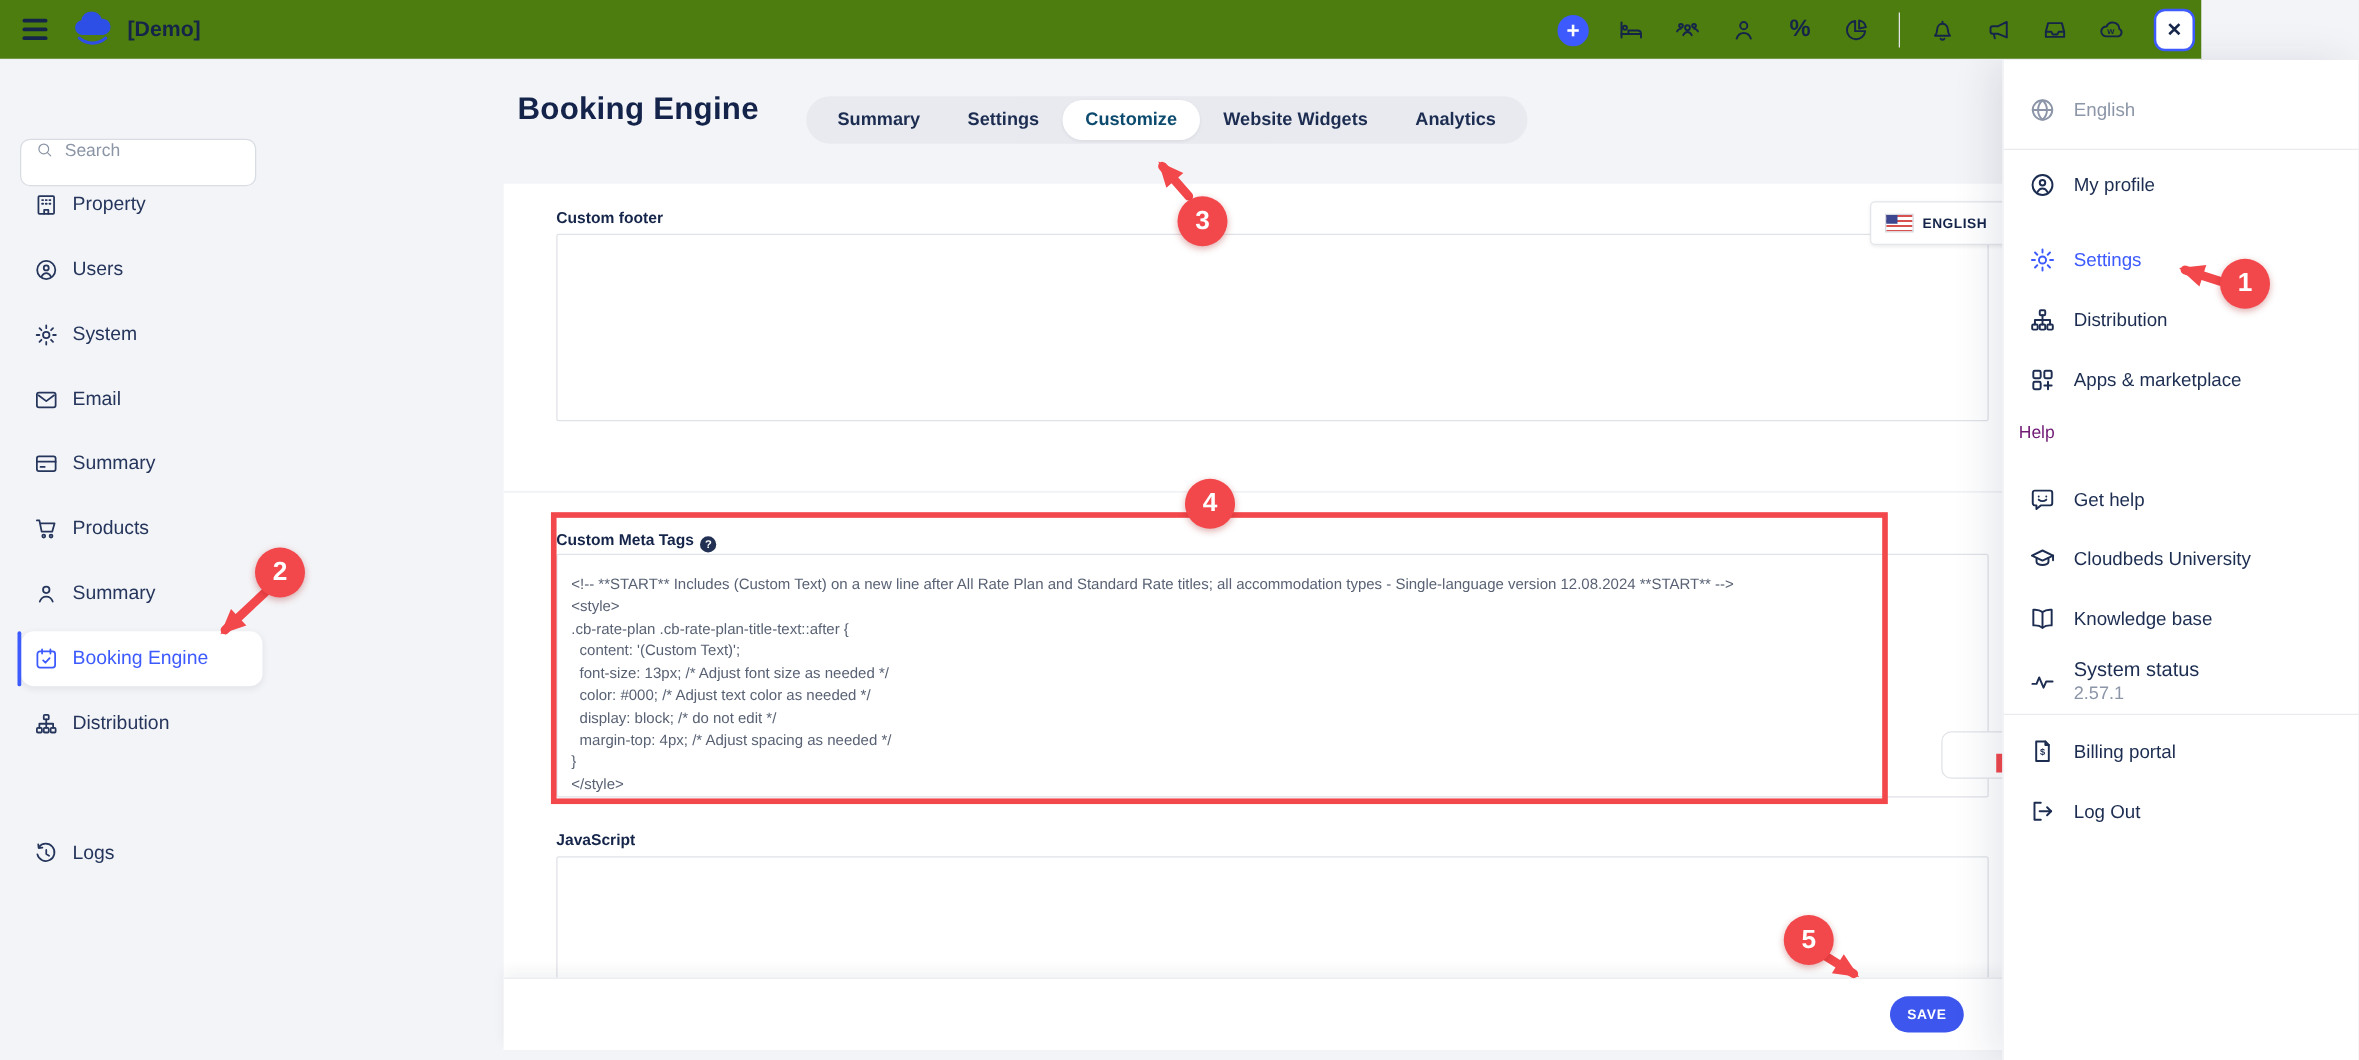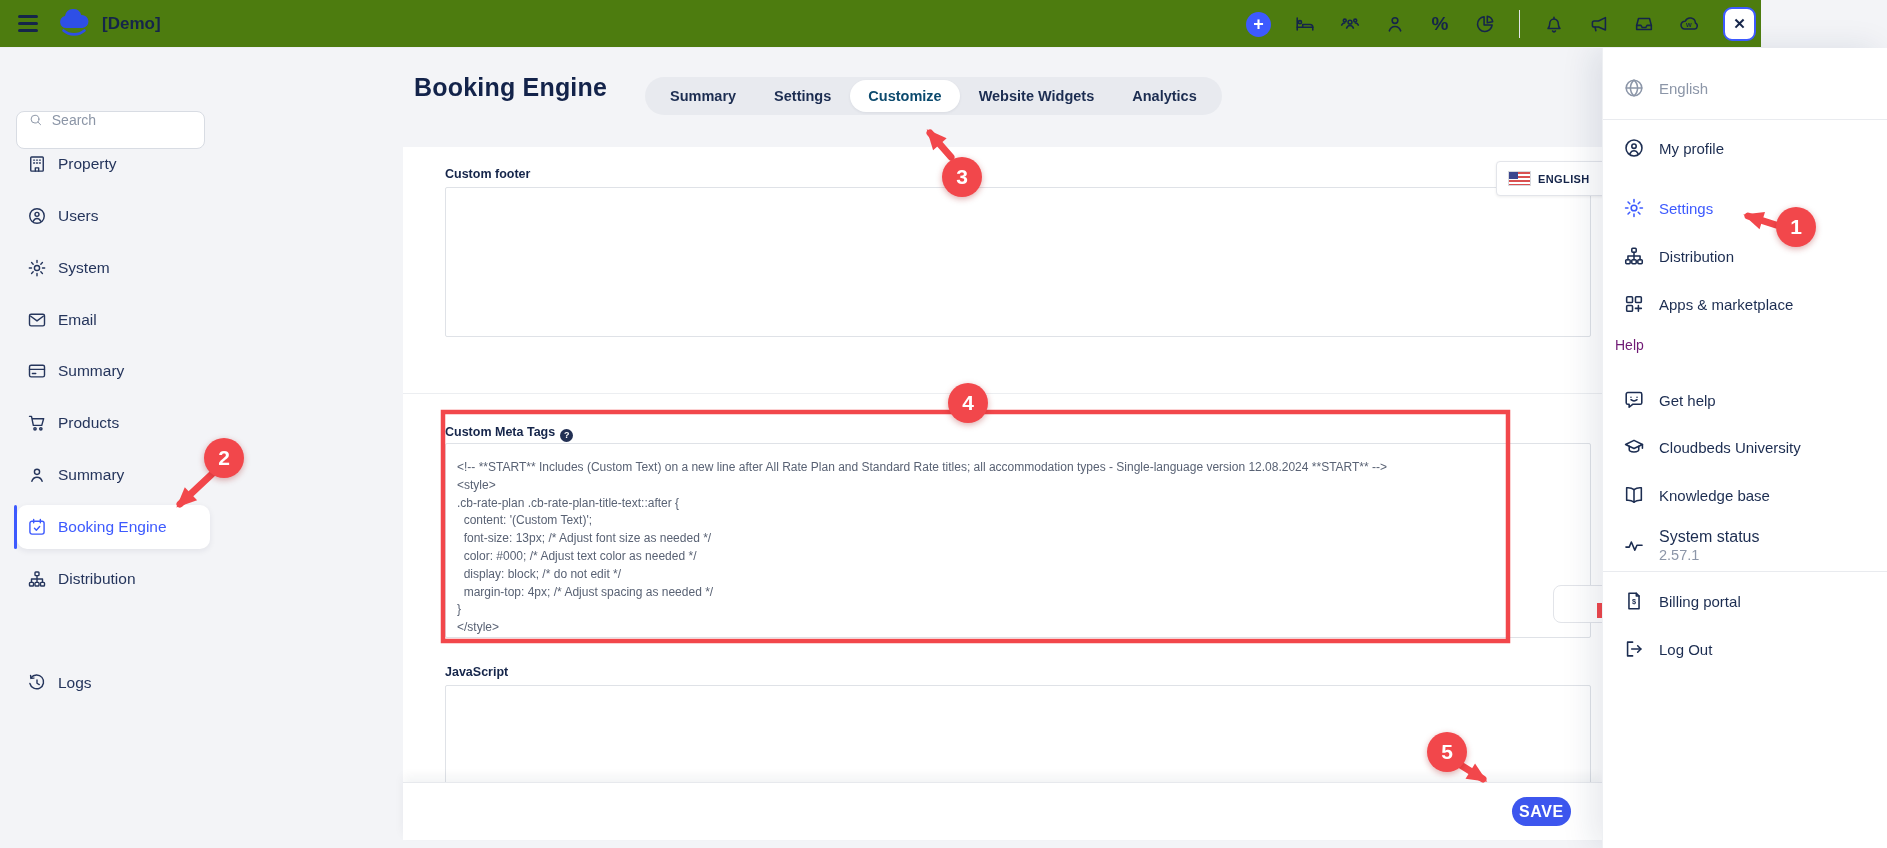--- a/index.html
+++ b/index.html
@@ -46,21 +46,21 @@
   .sec-label { position:absolute; left:42px; font-size:12.5px; font-weight:700; color:#15254a; }
   .ta { position:absolute; left:42px; width:1146px; background:#fff; border:1px solid #dfe2e7; border-radius:2px; }
   .lang-btn { position:absolute; left:1093px; top:14px; width:118px; height:35px; background:#fff; border:1px solid #e3e5ea; border-radius:4px; box-shadow:0 1px 3px rgba(0,0,0,.07); display:flex; align-items:center; padding:0 12px; gap:8px; cursor:pointer; z-index:3; }
   .lang-btn .txt { font-size:11px; font-weight:700; letter-spacing:.4px; color:#15254a; }
   .flag { width:21px; height:13px; background:repeating-linear-gradient(180deg,#d95050 0 2px,#fff 2px 4px); position:relative; outline:1px solid #d7d9de; flex:0 0 auto; }
   .flag::before { content:""; position:absolute; left:0; top:0; width:9px; height:7px; background:#3c478f; }
   .divline { position:absolute; left:0; width:100%; height:1px; background:#eceef1; }
   .qbadge { display:inline-flex; width:13px; height:13px; border-radius:50%; background:#223054; color:#fff; font-size:9px; font-weight:700; align-items:center; justify-content:center; vertical-align:-2px; margin-left:5px; cursor:pointer; }
   .code { padding:15px 0 0 11px; font-size:12px; line-height:17.8px; color:#596274; white-space:pre; overflow:hidden; height:100%; }
   .footerbar { position:absolute; left:0; top:635px; width:1199px; height:58px; background:#fff; border-top:1px solid #e7e9ed; box-shadow:0 -6px 10px rgba(20,30,60,.05); z-index:4; }
-  .savebtn { position:absolute; left:1109px; top:14px; width:59px; height:29px; background:#3d56ee; border:none; border-radius:14.5px; color:#fff; font-size:16px; font-weight:700; letter-spacing:.6px; cursor:pointer; font-family:inherit; }
+  .savebtn { position:absolute; left:1109px; top:14px; width:59px; height:29px; background:#3d56ee; border:none; border-radius:14.5px; color:#fff; font-size:11px; font-weight:700; letter-spacing:.6px; cursor:pointer; font-family:inherit; }
 
   
   .partial-box { position:absolute; left:1553px; top:585px; width:58px; height:38px; background:#fff; border:1px solid #e2e4e9; border-radius:8px; z-index:20; }
   .red-sliver { position:absolute; left:1597px; top:603px; width:5px; height:15px; background:#f2474b; z-index:21; }
 
   
   .menu { position:absolute; left:1602px; top:48px; width:285px; height:800px; background:#fff; border-left:1px solid #eef0f3; box-shadow:-10px 0 30px rgba(21,37,74,.10); z-index:40; }
   .mrow { position:absolute; left:0; width:285px; height:40px; display:flex; align-items:center; padding-left:20px; color:#1c2d51; cursor:pointer; }
   .mrow .mic { width:22px; height:22px; display:flex; align-items:center; justify-content:center; flex:0 0 auto; }
   .mrow .mlbl { margin-left:14px; font-size:15px; font-weight:500; }

